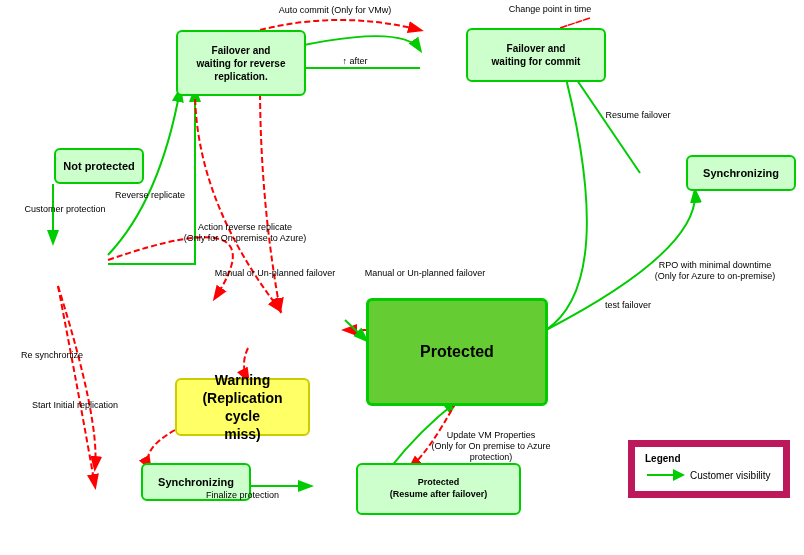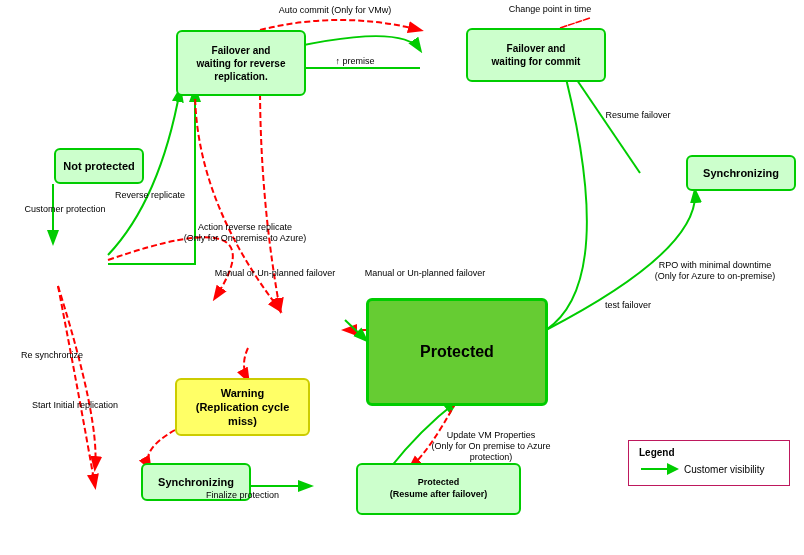--- a/index.html
+++ b/index.html
@@ -61,21 +61,21 @@
     svg.arrows {
       position: absolute;
       top: 0;
       left: 0;
       width: 804px;
       height: 555px;
       pointer-events: none;
     }
     .legend-box {
       position: absolute;
-      border: 1px solid #be185d;
+      border: 7px solid #be185d;
       background: #fff;
       padding: 6px 10px;
       font-size: 10px;
     }
     .legend-title {
       font-weight: bold;
       margin-bottom: 4px;
     }
     .legend-item {
       display: flex;
@@ -159,21 +159,21 @@
   <div class="node node-green" style="left:420px;top:28px;width:140px;height:54px;">
     <span style="font-size:10px;">Failover and<br>waiting for commit</span>
   </div>
 
   <div class="node node-green" style="left:640px;top:155px;width:110px;height:36px;">
     <span>Synchronizing</span>
   </div>
 
 
   <div class="node node-yellow" style="left:175px;top:378px;width:135px;height:58px;">
-    <span style="font-size:11px;">Warning<br>(Replication cycle<br>miss)</span>
+    <span style="font-size:14px;">Warning<br>(Replication cycle<br>miss)</span>
   </div>
 
   <div class="node node-green" style="left:95px;top:463px;width:110px;height:38px;">
     <span>Synchronizing</span>
   </div>
 
   <div class="node node-protected" style="left:366px;top:298px;width:182px;height:108px;">
     <span>Protected</span>
   </div>
 
@@ -187,21 +187,21 @@
 
   <div class="label" style="left:260px;top:5px;width:150px;">
     <span>Auto commit (Only for VMw)</span>
   </div>
 
   <div class="label" style="left:480px;top:4px;width:140px;">
     <span>Change point in time</span>
   </div>
 
   <div class="label" style="left:320px;top:56px;width:70px;">
-    <span>↑ premise</span>
+    <span>↑ after</span>
   </div>
 
   <div class="label" style="left:588px;top:110px;width:100px;">
     <span>Resume failover</span>
   </div>
 
   <div class="label" style="left:640px;top:260px;width:150px;">
     <span>RPO with minimal downtime<br>(Only for Azure to on-premise)</span>
   </div>
 

